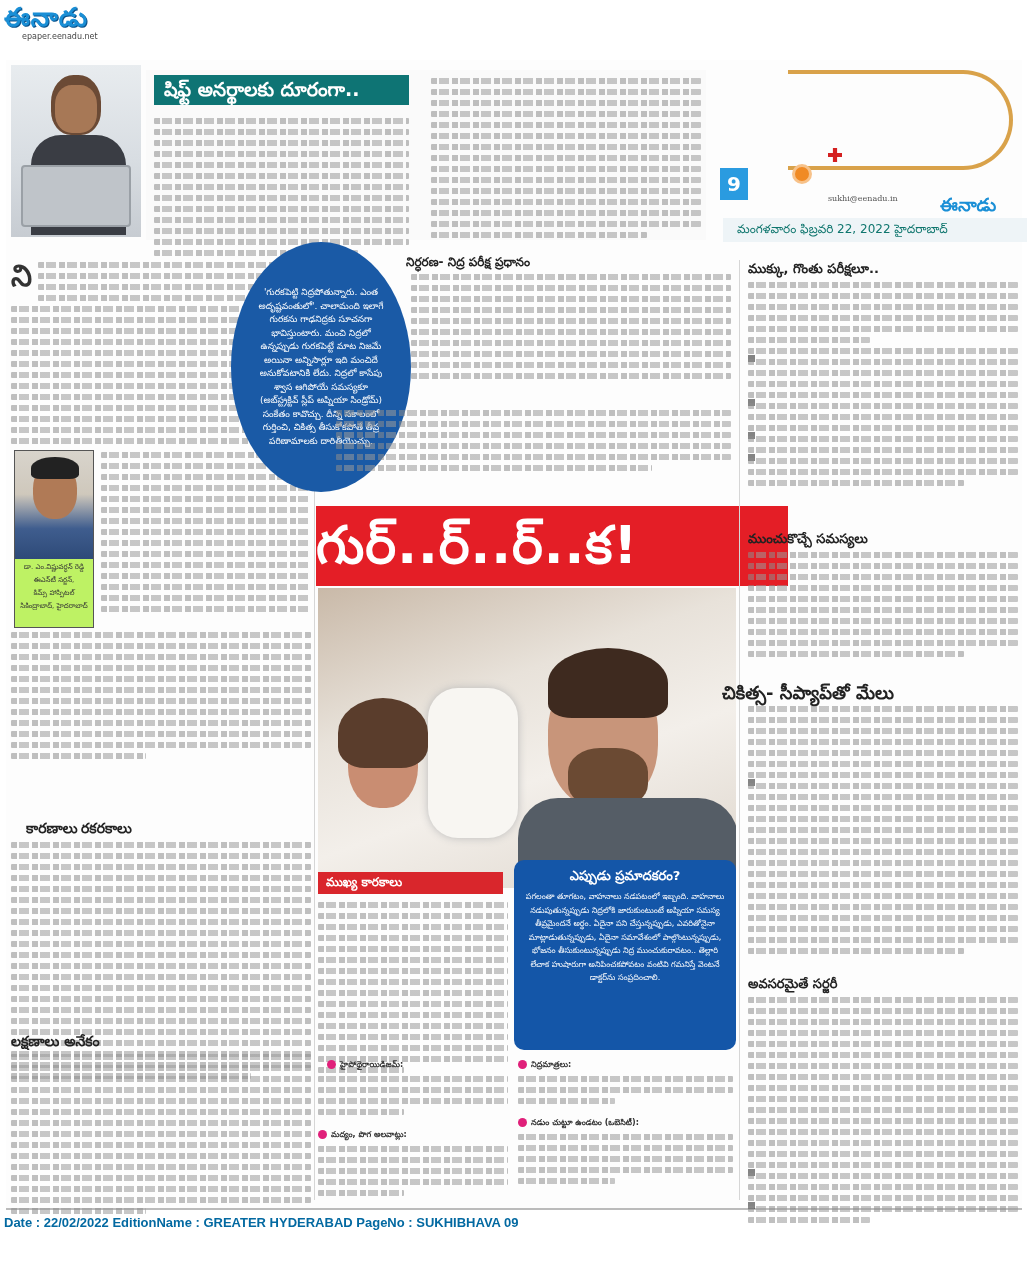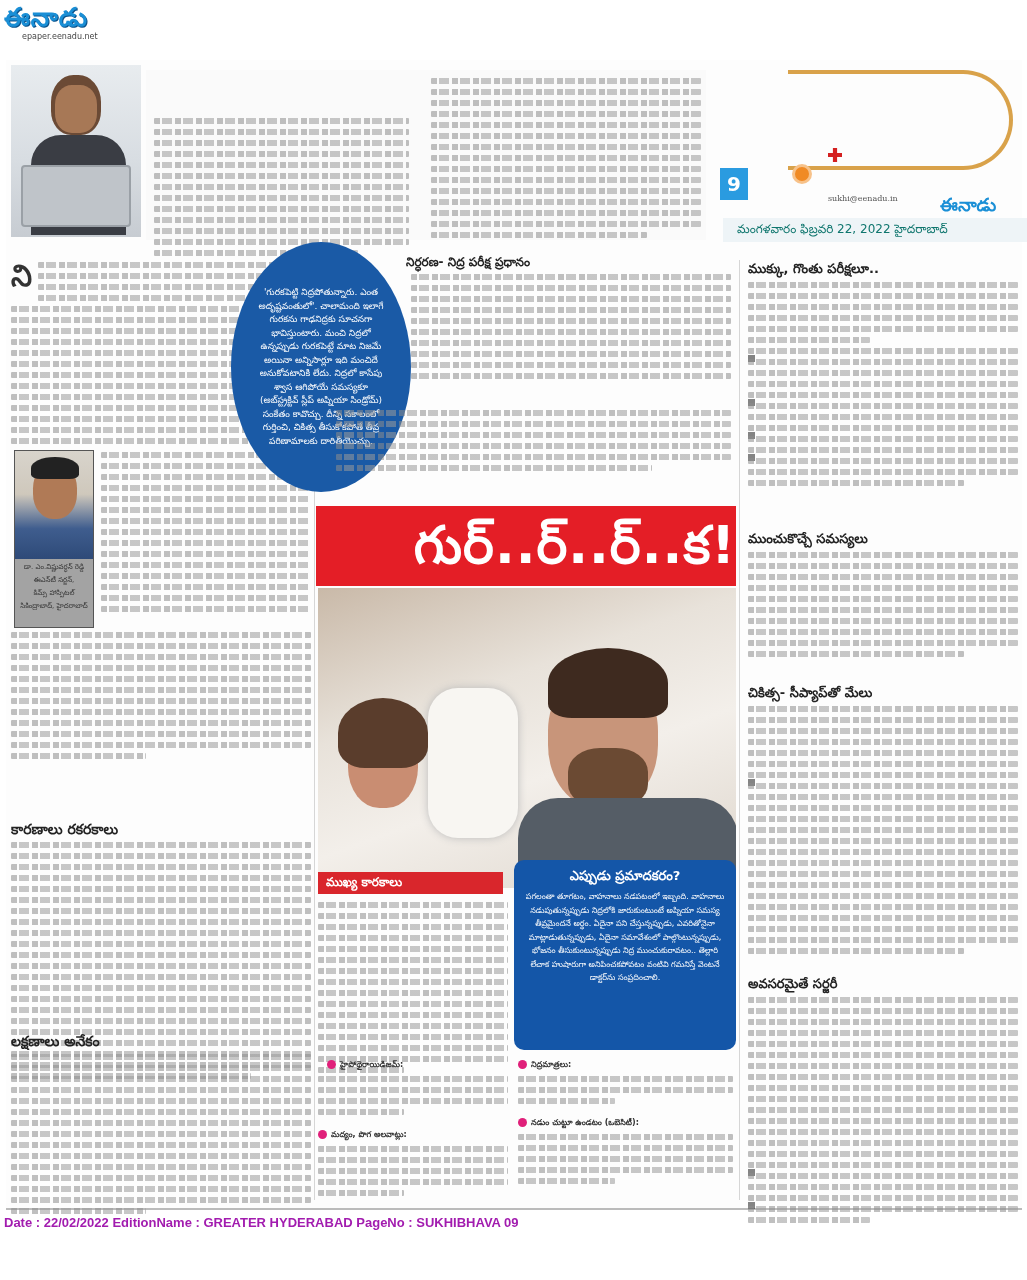--- a/index.html
+++ b/index.html
@@ -31,20 +31,21 @@
 <div class="page">
 
   <div class="abs" style="left:5px;top:5px;width:130px;height:172px;background:linear-gradient(180deg,#e8ecef 0%,#d8dde2 55%,#c7ccd2 100%);overflow:hidden;">
     <div style="position:absolute;left:40px;top:10px;width:50px;height:60px;border-radius:45% 45% 40% 40%;background:#6b4a35;"></div>
     <div style="position:absolute;left:44px;top:20px;width:42px;height:48px;border-radius:40%;background:#a77856;"></div>
     <div style="position:absolute;left:20px;top:70px;width:95px;height:100px;border-radius:30px 30px 0 0;background:#3a3d44;"></div>
     <div style="position:absolute;left:10px;top:100px;width:110px;height:62px;background:#bfc4c9;border:2px solid #9aa0a6;border-radius:4px;"></div>
   </div>
 
   <div class="abs" style="left:140px;top:10px;width:560px;height:170px;background:#fafafa;">
+    <div style="position:absolute;left:8px;top:5px;width:255px;height:30px;background:#0e7474;color:#fff;font-size:19px;font-weight:bold;padding:3px 10px;white-space:nowrap;">షిఫ్ట్‌ అనర్థాలకు దూరంగా..</div>
     <div class="lines" style="position:absolute;left:8px;top:48px;width:255px;">
       <div class="ln"></div>
         <div class="ln"></div>
         <div class="ln"></div>
         <div class="ln"></div>
         <div class="ln"></div>
       <div class="ln"></div>
         <div class="ln"></div>
         <div class="ln"></div>
         <div class="ln"></div>
@@ -102,21 +103,21 @@
         <div class="ln"></div>
         <div class="ln"></div>
         <div class="ln"></div>
         <div class="ln"></div>
         <div class="ln"></div>
         <div class="ln"></div>
         <div class="ln"></div>
       </div>
   </div>
 
-  <div class="abs" style="left:8px;top:390px;width:80px;height:178px;border:1px solid #555;background:#a3a3a3;">
+  <div class="abs" style="left:8px;top:390px;width:80px;height:178px;border:1px solid #555;background:#bef264;">
     <div style="height:108px;background:linear-gradient(180deg,#d8d4cc 0%,#cfc8bc 40%,#3f5d8e 72%,#2e4a78 100%);position:relative;">
       <div style="position:absolute;left:18px;top:12px;width:44px;height:56px;border-radius:45%;background:#b07a56;"></div>
       <div style="position:absolute;left:16px;top:6px;width:48px;height:22px;border-radius:50% 50% 20% 20%;background:#222;"></div>
     </div>
     <div style="font-size:7px;text-align:center;line-height:13px;padding-top:2px;">
       <div>డా. ఎం.విష్ణువర్ధన్ రెడ్డి</div>
       <div>ఈఎన్‌టీ సర్జన్,</div>
       <div>కిమ్స్‌ హాస్పిటల్</div>
       <div>సికింద్రాబాద్, హైదరాబాద్</div>
     </div>
@@ -146,21 +147,21 @@
       <div class="ln"></div>
       <div class="ln"></div>
       <div class="ln"></div>
       <div class="ln"></div>
       <div class="ln"></div>
       <div class="ln"></div>
       <div class="ln"></div>
       <div class="ln w45"></div>
   </div>
 
-  <div class="abs heading" style="left:5px;top:760px;">కారణాలు రకరకాలు</div>
+  <div class="abs heading" style="left:20px;top:760px;font-family:Liberation Serif, serif;">కారణాలు రకరకాలు</div>
   <div class="abs lines" style="left:5px;top:782px;width:300px;">
     <div class="ln"></div>
       <div class="ln"></div>
       <div class="ln"></div>
       <div class="ln"></div>
       <div class="ln"></div>
       <div class="ln"></div>
       <div class="ln"></div>
       <div class="ln"></div>
       <div class="ln"></div>
@@ -218,21 +219,21 @@
   </div>
   <div class="abs lines" style="left:330px;top:350px;width:395px;">
     <div class="ln"></div>
       <div class="ln"></div>
       <div class="ln"></div>
       <div class="ln"></div>
       <div class="ln"></div>
       <div class="ln w80"></div>
   </div>
 
-  <div class="abs" style="left:310px;top:446px;width:420px;height:80px;background:#e41e26;color:#fff;font-size:52px;font-weight:bold;text-align:right;line-height:78px;letter-spacing:1px;white-space:nowrap;overflow:hidden;">
+  <div class="abs" style="left:310px;top:446px;width:472px;height:80px;background:#e41e26;color:#fff;font-size:52px;font-weight:bold;text-align:left;line-height:78px;letter-spacing:1px;white-space:nowrap;overflow:hidden;">
     <span>గుర్..ర్..ర్..క!</span>
   </div>
 
   <div class="abs" style="left:312px;top:528px;width:418px;height:300px;background:linear-gradient(160deg,#c9b9a8 0%,#e8e2da 35%,#f3efea 60%,#ddd5cb 100%);overflow:hidden;">
     <div style="position:absolute;left:110px;top:100px;width:90px;height:150px;background:#f8f6f2;border-radius:30px;box-shadow:0 0 8px #bbb;"></div>
     <div style="position:absolute;left:30px;top:130px;width:70px;height:90px;border-radius:45%;background:#c98d72;"></div>
     <div style="position:absolute;left:20px;top:110px;width:90px;height:70px;border-radius:50% 50% 30% 30%;background:#5a3d2c;"></div>
     <div style="position:absolute;left:230px;top:80px;width:110px;height:140px;border-radius:45%;background:#c8957a;"></div>
     <div style="position:absolute;left:230px;top:60px;width:120px;height:70px;border-radius:50% 50% 20% 20%;background:#3e2a1f;"></div>
     <div style="position:absolute;left:250px;top:160px;width:80px;height:60px;border-radius:40%;background:#6b4a33;"></div>
@@ -335,21 +336,21 @@
       <div class="ln"></div>
       <div class="ln"></div>
       <div class="ln"></div>
       <div class="ln"></div>
       <div class="ln"></div>
       <div class="ln"></div>
       <div class="ln"></div>
       <div class="ln w80"></div>
   </div>
 
-  <div class="abs heading" style="left:742px;top:624px;font-size:13px;">చికిత్స- సీప్యాప్‌తో మేలు</div>
+  <div class="abs heading" style="left:716px;top:624px;font-size:18px;">చికిత్స- సీప్యాప్‌తో మేలు</div>
   <div class="abs lines" style="left:742px;top:646px;width:270px;">
     <div class="ln"></div>
       <div class="ln"></div>
       <div class="ln"></div>
       <div class="ln"></div>
       <div class="ln"></div>
       <div class="ln"></div>
     <div class="ln bullet"></div>
       <div class="ln"></div>
       <div class="ln"></div>
@@ -387,15 +388,15 @@
       <div class="ln"></div>
     <div class="ln bullet"></div>
       <div class="ln"></div>
       <div class="ln"></div>
       <div class="ln bullet"></div>
       <div class="ln"></div>
       <div class="ln w45"></div>
   </div>
 </div>
 
-<div class="abs" style="left:4px;top:1215px;font-size:13px;font-weight:bold;color:#a21caf;font-family:'Liberation Sans',sans-serif;">
+<div class="abs" style="left:4px;top:1215px;font-size:13px;font-weight:bold;color:#0369a1;font-family:'Liberation Sans',sans-serif;">
   <span>Date : 22/02/2022 EditionName : GREATER HYDERABAD PageNo : SUKHIBHAVA 09</span>
 </div>
 
 </body></html>

